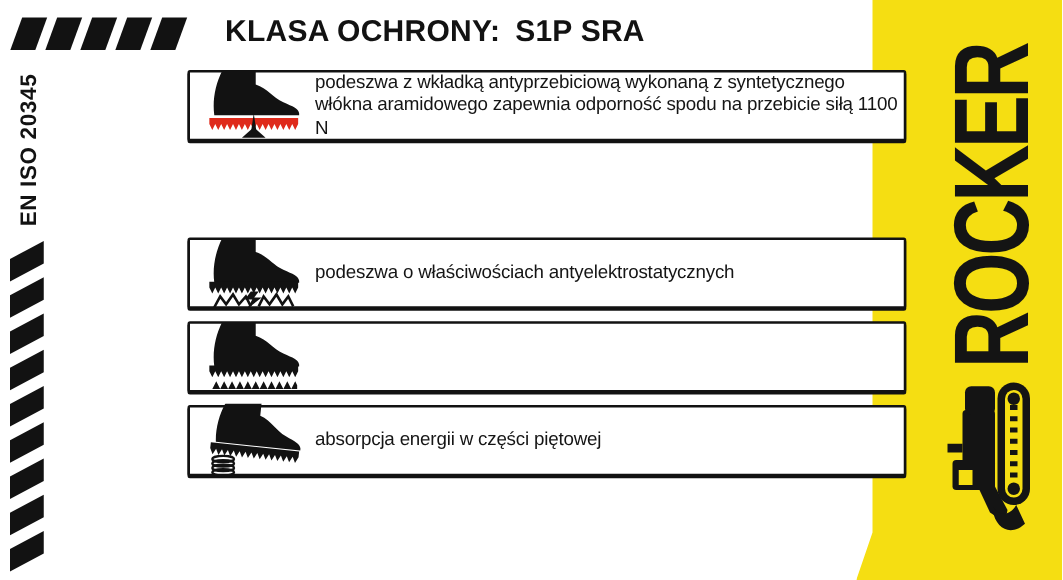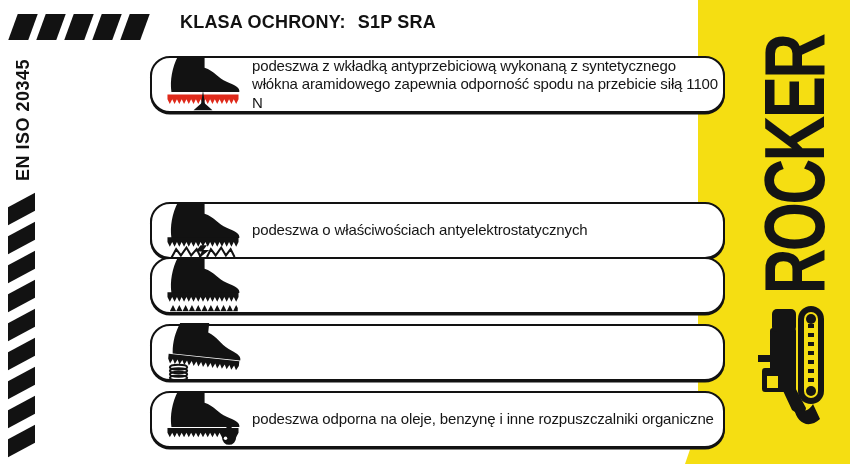--- a/index.html
+++ b/index.html
@@ -17,35 +17,35 @@
     position:absolute;left:654px;top:119px;width:280px;height:92px;
     display:flex;align-items:center;justify-content:center;
     transform:rotate(-90deg) scale(0.88,1.18);
     font-weight:bold;font-size:72px;letter-spacing:-3px;color:#141414;
     font-family:"Liberation Sans", sans-serif;white-space:nowrap;
   }
   .brand-logo{position:absolute;left:718px;top:322px;width:132px;height:88px;transform:rotate(-90deg);}
   
   .top-stripes{position:absolute;left:13px;top:14px;display:flex;gap:8px;}
   .top-stripes .stripe{width:20px;height:26px;background:#121212;transform:skewX(-20deg);}
-  .page-title{position:absolute;left:180px;top:12px;font-size:18px;font-weight:bold;letter-spacing:0.2px;}
+  .page-title{position:absolute;left:180px;top:12px;font-size:24px;font-weight:bold;letter-spacing:0.2px;}
   .page-title .title-value{margin-left:12px;}
   
   .standard-label{
     position:absolute;left:-47px;top:103px;width:140px;height:34px;
     display:flex;align-items:center;justify-content:center;
     transform:rotate(-90deg);
     font-weight:bold;font-size:18px;letter-spacing:0.5px;white-space:nowrap;
   }
   .left-stripes{position:absolute;left:8px;top:200px;display:flex;flex-direction:column;gap:11px;}
   .left-stripes .stripe{width:27px;height:18px;background:#121212;transform:skewY(-28deg);}
   
   .row{
     position:absolute;left:150px;width:575px;height:57px;
-    background:#fff;border:2.5px solid #121212;border-radius:20px;
+    background:#fff;border:2.5px solid #121212;border-radius:2px;
     box-shadow:0 1.5px 0 #121212;
     display:flex;align-items:center;box-sizing:border-box;
   }
   .row .icon{width:78px;height:60px;margin-left:12px;flex:0 0 auto;}
   .row .row-text{
     margin-left:10px;margin-right:4px;font-size:15px;line-height:1.22;
     letter-spacing:-0.15px;color:#151515;max-width:473px;
   }
 </style>
 </head>
@@ -117,21 +117,21 @@
       <use href="#tread" fill="#DF2A1B" transform="translate(3,50)"></use>
       <g fill="#121212">
         <polygon points="45.5,62 50.5,62 48,45"></polygon>
         <polygon points="36,70 60,70 50,61 46,61"></polygon>
       </g>
     </svg>
     <span class="row-text">podeszwa z wkładką antyprzebiciową wykonaną z syntetycznego włókna aramidowego zapewnia odporność spodu na przebicie siłą 1100 N</span>
   </div>
 
 
-  <div class="row" style="top:202px">
+  <div class="row" style="top:190px">
     <svg class="icon" viewBox="0 0 96 76">
       <use href="#boot-body" fill="#121212"></use>
       <use href="#tread" fill="#121212" transform="translate(3,46)"></use>
       <path d="M8,72 L14,61 L20,69 L27,59 L33,69 L40,61 L45,71" fill="none" stroke="#121212" stroke-width="2.6"></path>
       <path d="M53,71 L58,61 L64,69 L71,59 L77,69 L83,61 L88,71" fill="none" stroke="#121212" stroke-width="2.6"></path>
       <polygon points="45,56 53,56 48.5,62 56,62 41,74 46.5,64 39,64" fill="#121212"></polygon>
     </svg>
     <span class="row-text">podeszwa o właściwościach antyelektrostatycznych</span>
   </div>
 
@@ -149,25 +149,17 @@
         <use href="#boot-body" fill="#121212"></use>
         <use href="#tread" fill="#121212" transform="translate(3,48)"></use>
       </g>
       <g fill="none" stroke="#121212" stroke-width="2.4">
         <ellipse cx="17" cy="56" rx="11" ry="3.2"></ellipse>
         <ellipse cx="17" cy="60.5" rx="11" ry="3.2"></ellipse>
         <ellipse cx="17" cy="65" rx="11" ry="3.2"></ellipse>
         <ellipse cx="17" cy="69.5" rx="11" ry="3.2"></ellipse>
       </g>
     </svg>
+    <span class="row-text">absorpcja energii w części piętowej</span>
   </div>
 
-  <div class="row" style="top:391px">
-    <svg class="icon" viewBox="0 0 96 76">
-      <use href="#boot-body" fill="#121212"></use>
-      <use href="#tread" fill="#121212" transform="translate(3,48)"></use>
-      <path d="M81,42 C85,49 90,54 90,60 A9,9.5 0 1,1 72,60 C72,54 77,49 81,42 Z" fill="#121212"></path>
-      <circle cx="76.5" cy="61" r="2.2" fill="#ffffff"></circle>
-    </svg>
-    <span class="row-text">podeszwa odporna na oleje, benzynę i inne rozpuszczalniki organiczne</span>
-  </div>
 
 </div>
 
 </body></html>

